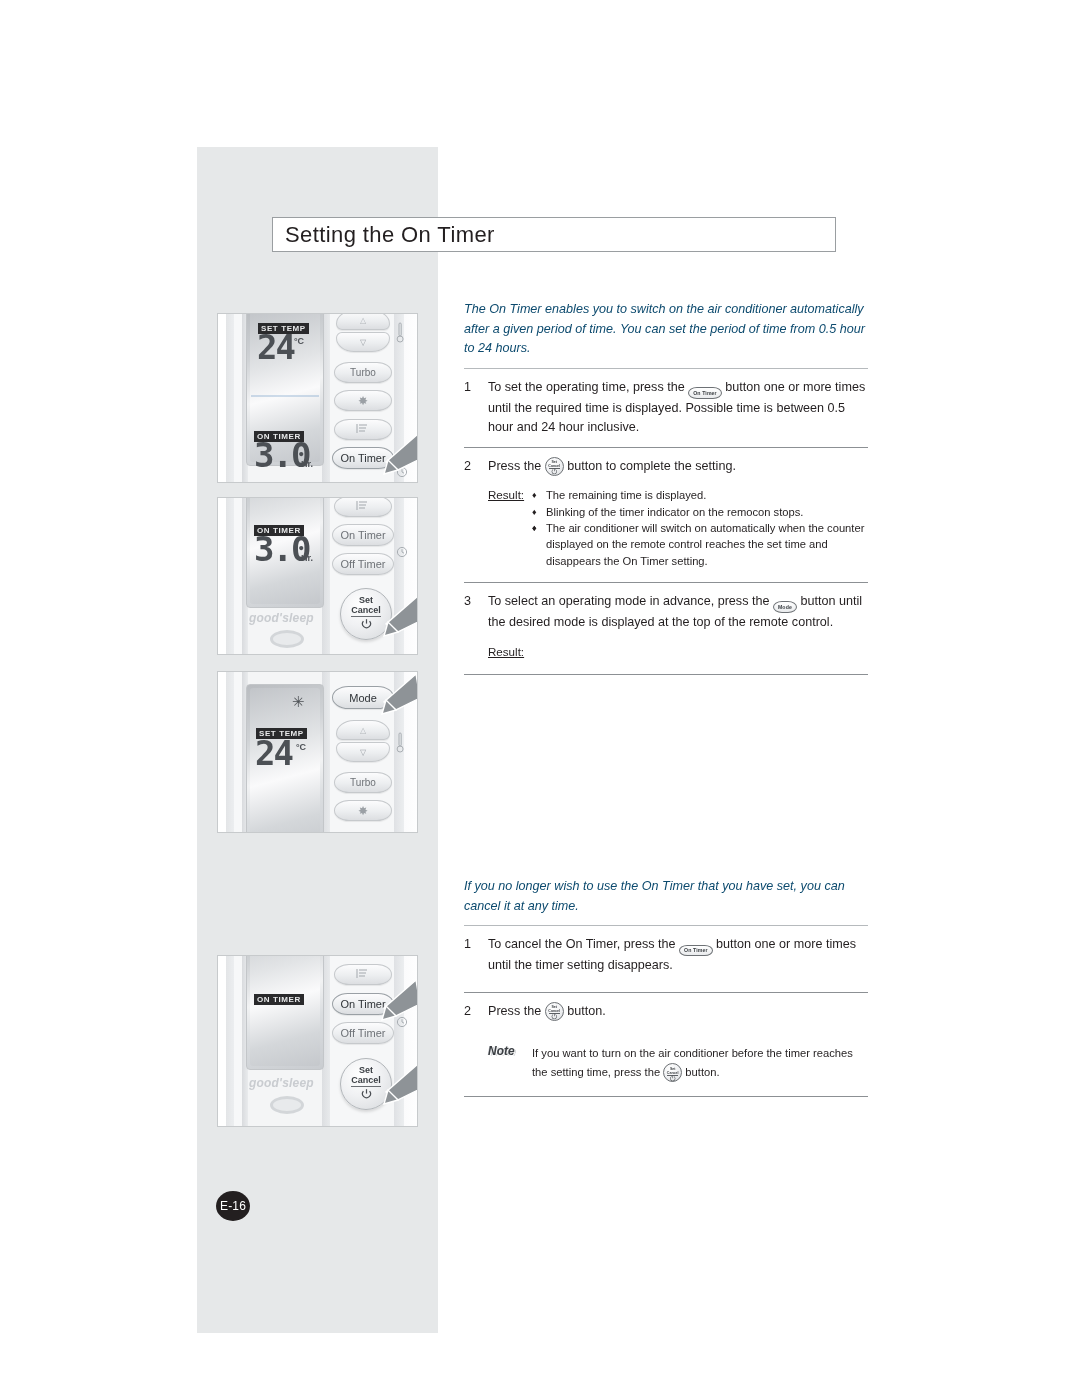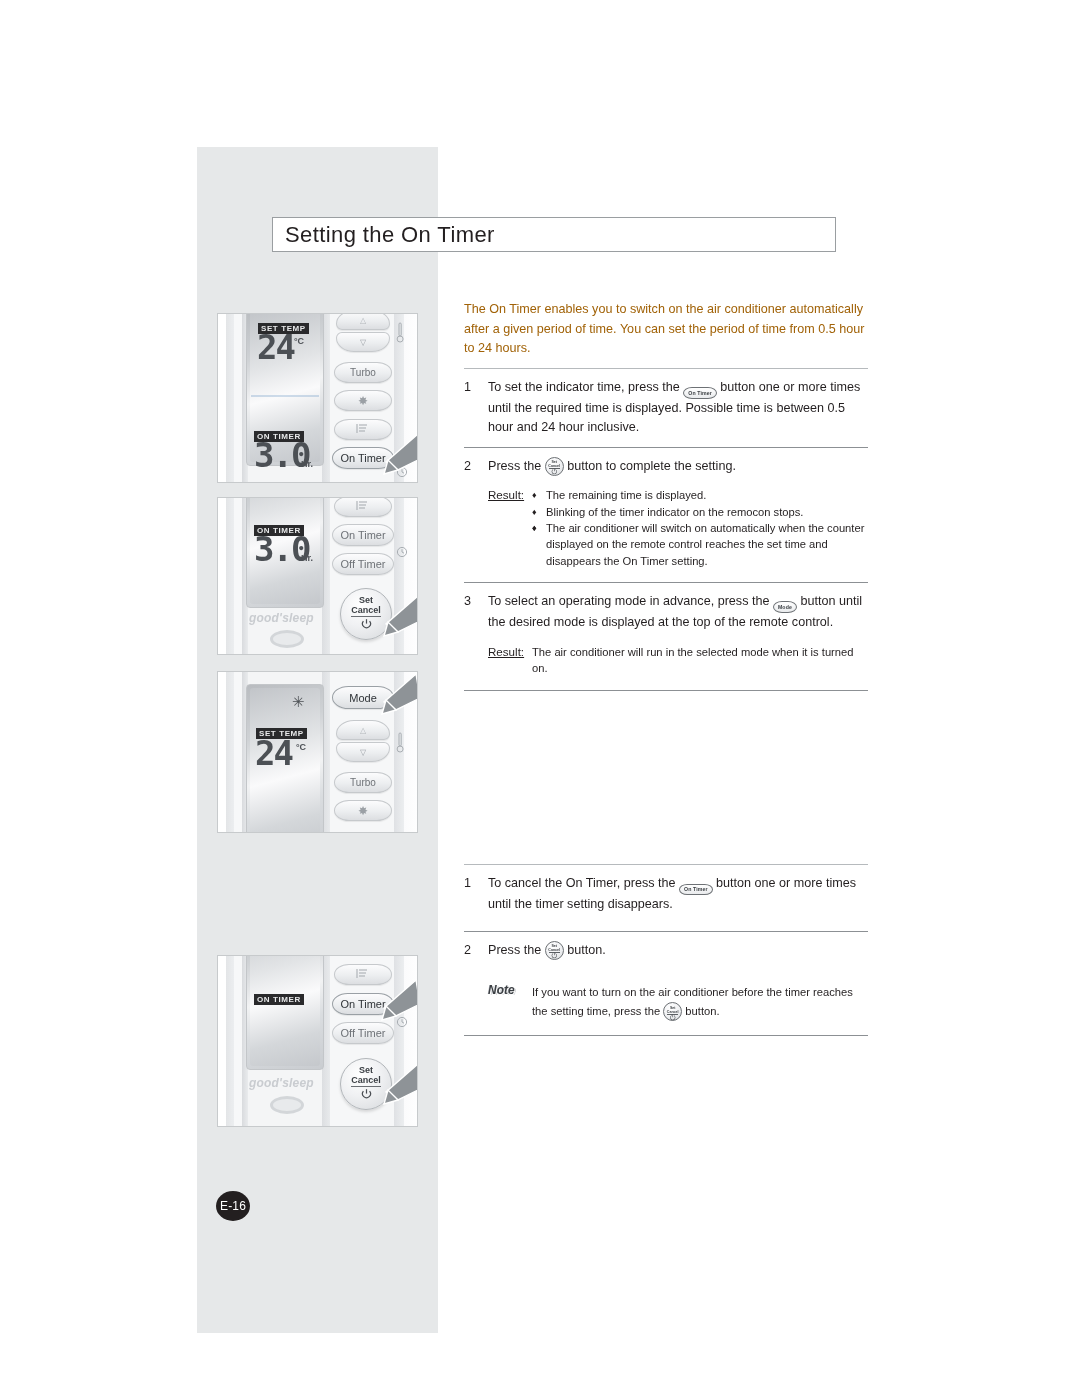--- a/index.html
+++ b/index.html
@@ -170,22 +170,22 @@
     font-size:12px; letter-spacing:.2px;
   }
 
   
   .content{
     position:absolute;
     left:464px; top:300px;
     width:404px;
   }
   .intro{
-    font-size:12.6px; line-height:19.5px;
-    color:#a16207; margin:0 0 6px 0;
+    font-style:italic; font-size:12.6px; line-height:19.5px;
+    color:#0c4a6e; margin:0 0 6px 0;
   }
   hr.rule{
     border:0; border-top:1.5px solid #8c9094;
     margin:9px 0 9px 0;
   }
   hr.rule.light{ border-top:1.5px solid #b6babd; }
 
   .step{ display:flex; margin:0; }
   .step .num{
     width:24px; flex:0 0 24px;
@@ -490,21 +490,21 @@
 <div class="pagenum">E-16</div>
 
 <div class="content">
 
   <p class="intro">The On Timer enables you to switch on the air conditioner automatically after a given period of time. You can set the period of time from 0.5 hour to 24 hours.</p>
 
   <hr class="rule light">
 
   <div class="step">
     <span class="num">1</span>
-    <span class="body"><span>To set the indicator time, press the</span>
+    <span class="body"><span>To set the operating time, press the</span>
       <span class="ib">On Timer</span>
       <span>button one or more times until the required time is displayed. Possible time is between 0.5 hour and 24 hour inclusive.</span></span>
   </div>
 
   <hr class="rule">
 
   <div class="step">
     <span class="num">2</span>
     <span class="body"><span>Press the</span>
       <span class="ib-round"><span class="t1">Set</span><span class="t2">Cancel</span><span class="t3"></span><span class="pw">⏻</span></span>
@@ -527,28 +527,28 @@
 
   <div class="step">
     <span class="num">3</span>
     <span class="body"><span>To select an operating mode in advance, press the</span>
       <span class="ib">Mode</span>
       <span>button until the desired mode is displayed at the top of the remote control.</span></span>
   </div>
 
   <div class="result">
     <span class="label">Result:</span>
-    <span class="rbody plain">The air conditioner will run in the selected mode when it is turned on.</span>
   </div>
 
   <hr class="rule" style="margin-top:14px;">
 </div>
 
 <div class="h2wrap">
 
+  <p class="intro" style="margin-top:22px;">If you no longer wish to use the On Timer that you have set, you can cancel it at any time.</p>
 
   <hr class="rule light">
 
   <div class="step">
     <span class="num">1</span>
     <span class="body"><span>To cancel the On Timer, press the</span>
       <span class="ib">On Timer</span>
       <span>button one or more times until the timer setting disappears.</span></span>
   </div>
 

